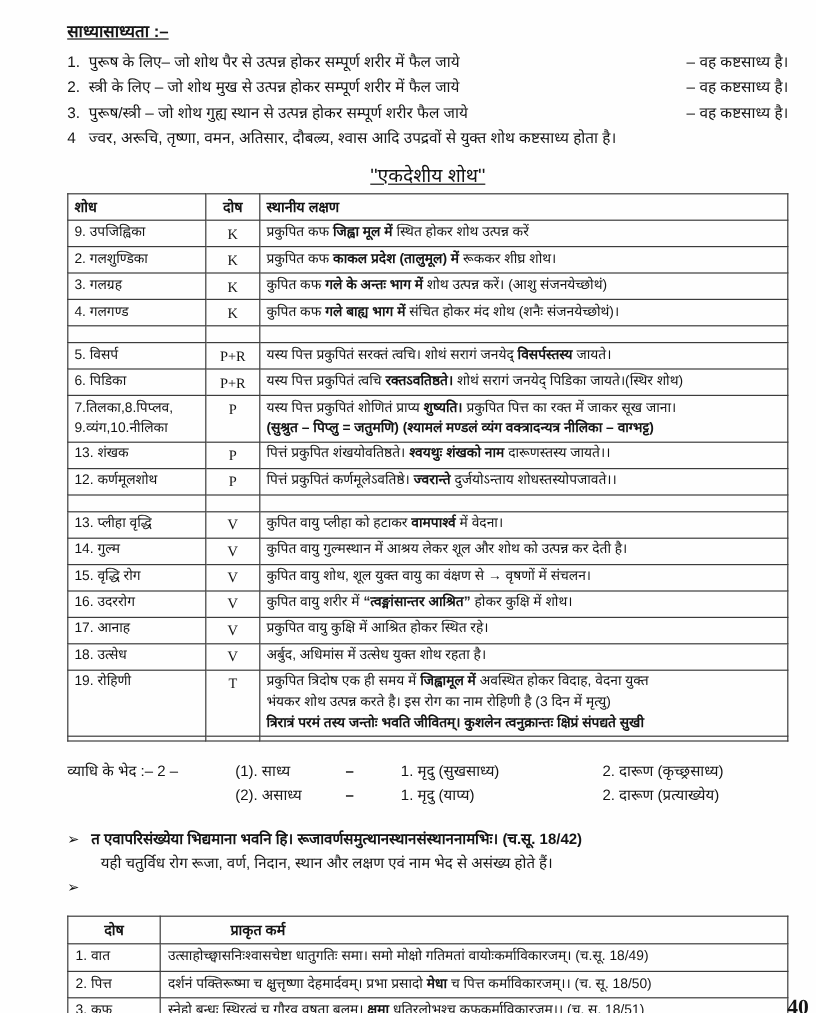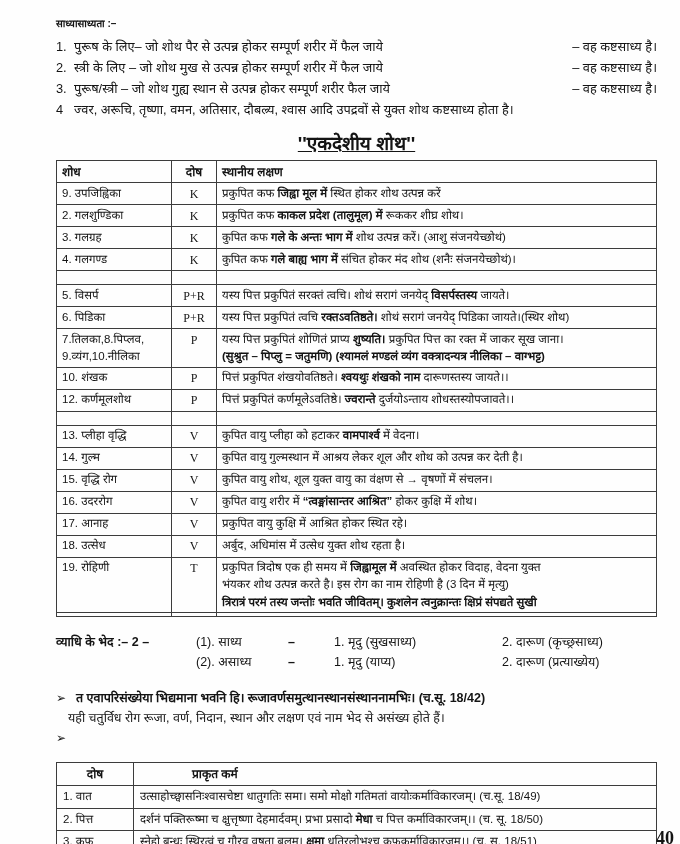--- a/index.html
+++ b/index.html
@@ -3,47 +3,47 @@
 <meta charset="utf-8">
 <style>
   html,body{margin:0;padding:0;background:#ffffff;}
   .page{
     width:680px;min-height:844px;background:#fefefe;color:#141414;
     font-family:"Liberation Sans","DejaVu Sans",sans-serif;
     position:relative;box-sizing:border-box;
     padding:16px 23px 6px 56px;
   }
   
-  .intro-heading{font-weight:bold;font-size:10px;margin-bottom:6px;}
+  .intro-heading{font-weight:bold;font-size:14px;text-decoration:underline;margin-bottom:6px;}
   .intro-line{display:flex;font-size:12.8px;line-height:21px;font-weight:500;}
   .intro-num{width:14px;flex:none;}
   .intro-text{padding-left:4px;}
   .intro-tail{margin-left:auto;white-space:nowrap;}
   
-  .tbl-title{font-weight:bold;font-size:19px;text-align:center;text-decoration:underline;margin:10px 0 4px 0;}
+  .tbl-title{font-weight:normal;font-size:16px;text-align:center;text-decoration:underline;margin:10px 0 4px 0;}
   table{border-collapse:collapse;width:100%;}
   .main-tbl td,.main-tbl th{border:1px solid #3c3c3c;padding:1.5px 5px;font-size:11.5px;line-height:1.5;vertical-align:top;text-align:left;white-space:pre-line;}
   .main-tbl th{font-size:12px;}
   .col-name{width:104px;}
   .col-dosha{width:34px;text-align:center !important;font-family:"Liberation Serif","DejaVu Serif",serif;font-size:12px !important;white-space:nowrap !important;}
   .spacer td{height:13px;padding:0;}
   b{font-weight:bold;}
   
   .vyadhi{margin:15px 0 0 0;font-size:12.5px;}
   .v-row{display:flex;line-height:20px;}
-  .v-label{width:140px;flex:none;font-weight:bold;}
+  .v-label{width:140px;flex:none;font-weight:normal;}
   .v-name{width:92px;flex:none;font-weight:normal;}
   .v-dash{width:46px;flex:none;font-weight:bold;}
   .v-a{width:168px;flex:none;}
   .v-b{flex:1;}
   
   .bullets{margin-top:16px;font-size:12.5px;}
   .bullet-row{display:flex;line-height:20px;}
   .bullet-marker{width:20px;flex:none;font-size:12px;}
-  .bullet-sub{margin-left:12px;line-height:20px;}
+  .bullet-sub{margin-left:28px;line-height:20px;}
   
   .dosha-tbl{margin-top:14px;}
   .dosha-tbl td,.dosha-tbl th{border:1px solid #3c3c3c;padding:2px 6px;font-size:11.5px;line-height:1.5;vertical-align:top;text-align:left;}
   .dcol-name{width:64px;}
   .dosha-tbl th.dcol-name{text-align:center;font-size:12px;}
   .dosha-tbl th.dcol-karma{font-size:12px;padding-left:58px;}
   
   .page-num{position:absolute;right:6px;bottom:10px;font-family:"Liberation Serif","DejaVu Serif",serif;font-weight:bold;font-size:18px;}
 </style>
 </head>
@@ -118,21 +118,21 @@
       <td>यस्य पित्त प्रकुपितं त्वचि <b>रक्तऽवतिष्ठते।</b> शोथं सरागं जनयेद् पिडिका जायते।(स्थिर शोथ)</td>
     </tr>
     <tr>
       <td class="col-name">7.तिलका,8.पिप्लव,
 9.व्यंग,10.नीलिका</td>
       <td class="col-dosha">P</td>
       <td>यस्य पित्त प्रकुपितं शोणितं प्राप्य <b>शुष्यति।</b> प्रकुपित पित्त का रक्त में जाकर सूख जाना।
 <b>(सुश्रुत – पिप्लु = जतुमणि) (श्यामलं मण्डलं व्यंग वक्त्रादन्यत्र नीलिका – वाग्भट्ट)</b></td>
     </tr>
     <tr>
-      <td class="col-name">10. शंखक</td>
+      <td class="col-name">13. शंखक</td>
       <td class="col-dosha">P</td>
       <td>पित्तं प्रकुपित शंखयोवतिष्ठते। <b>श्वयथुः शंखको नाम</b> दारूणस्तस्य जायते।।</td>
     </tr>
     <tr>
       <td class="col-name">12. कर्णमूलशोथ</td>
       <td class="col-dosha">P</td>
       <td>पित्तं प्रकुपितं कर्णमूलेऽवतिष्ठे। <b>ज्वरान्ते</b> दुर्जयोऽन्ताय शोधस्तस्योपजावते।।</td>
     </tr>
     <tr class="spacer">
           <td class="col-name"></td>

